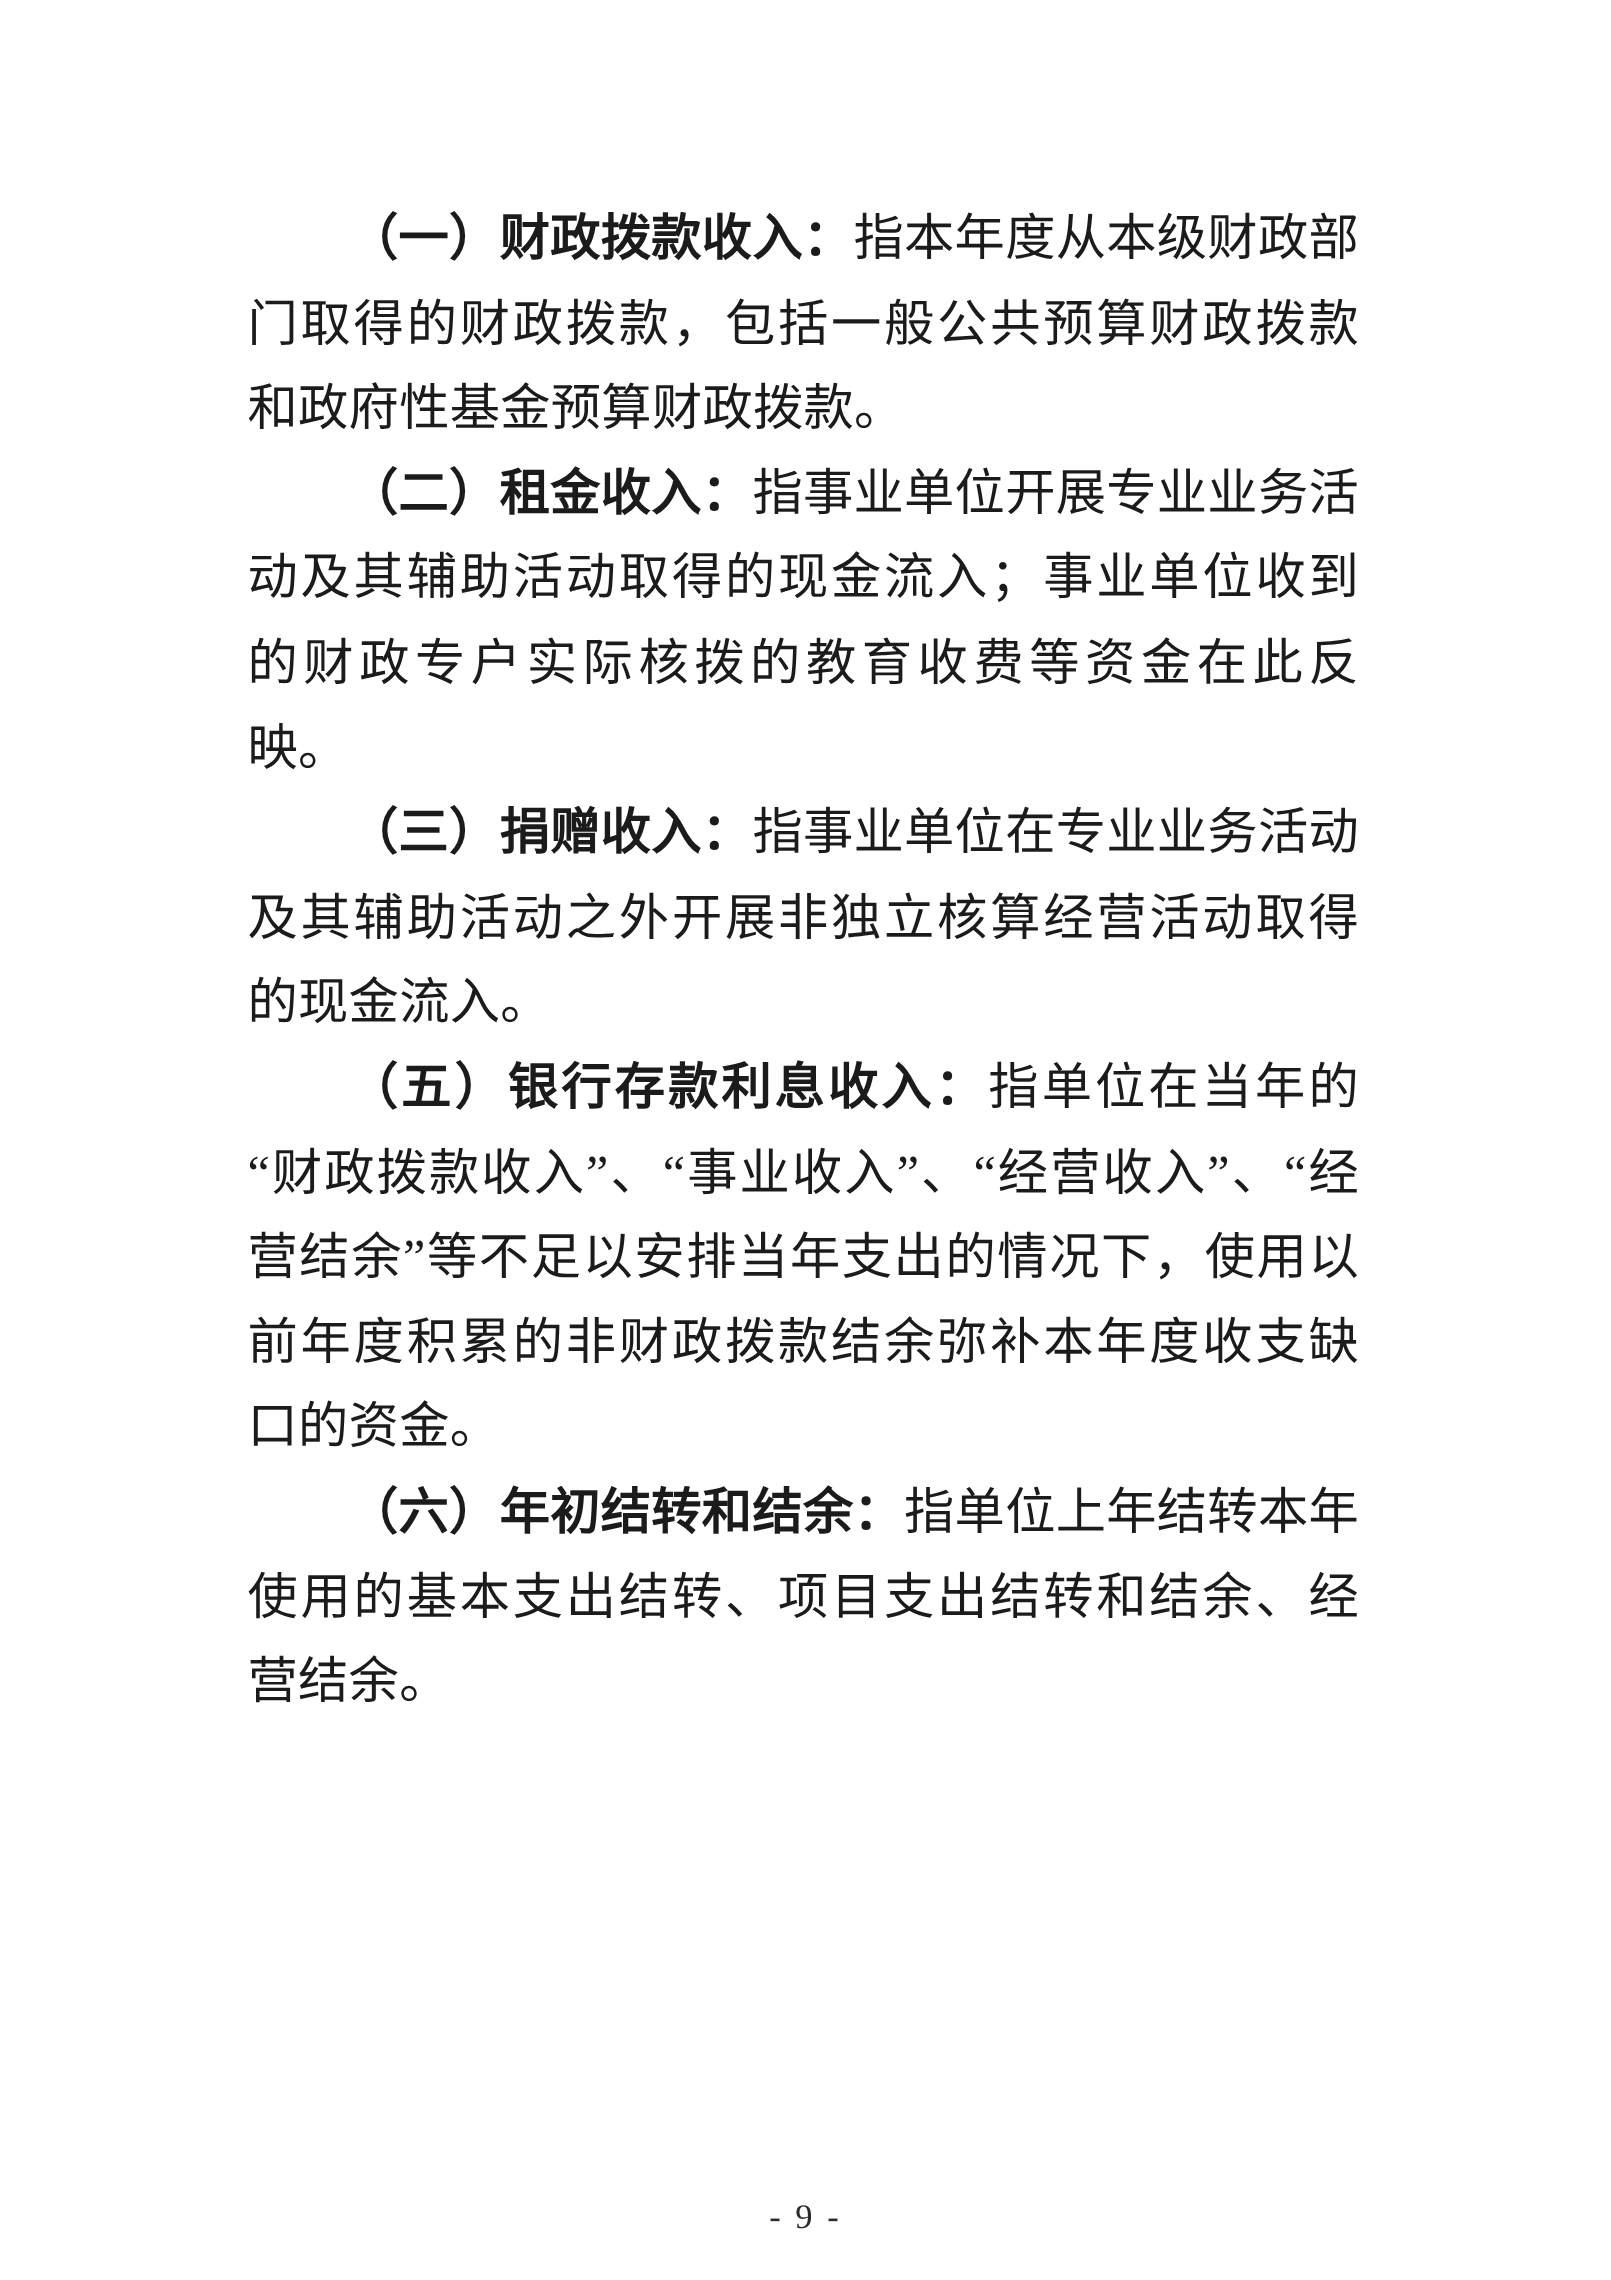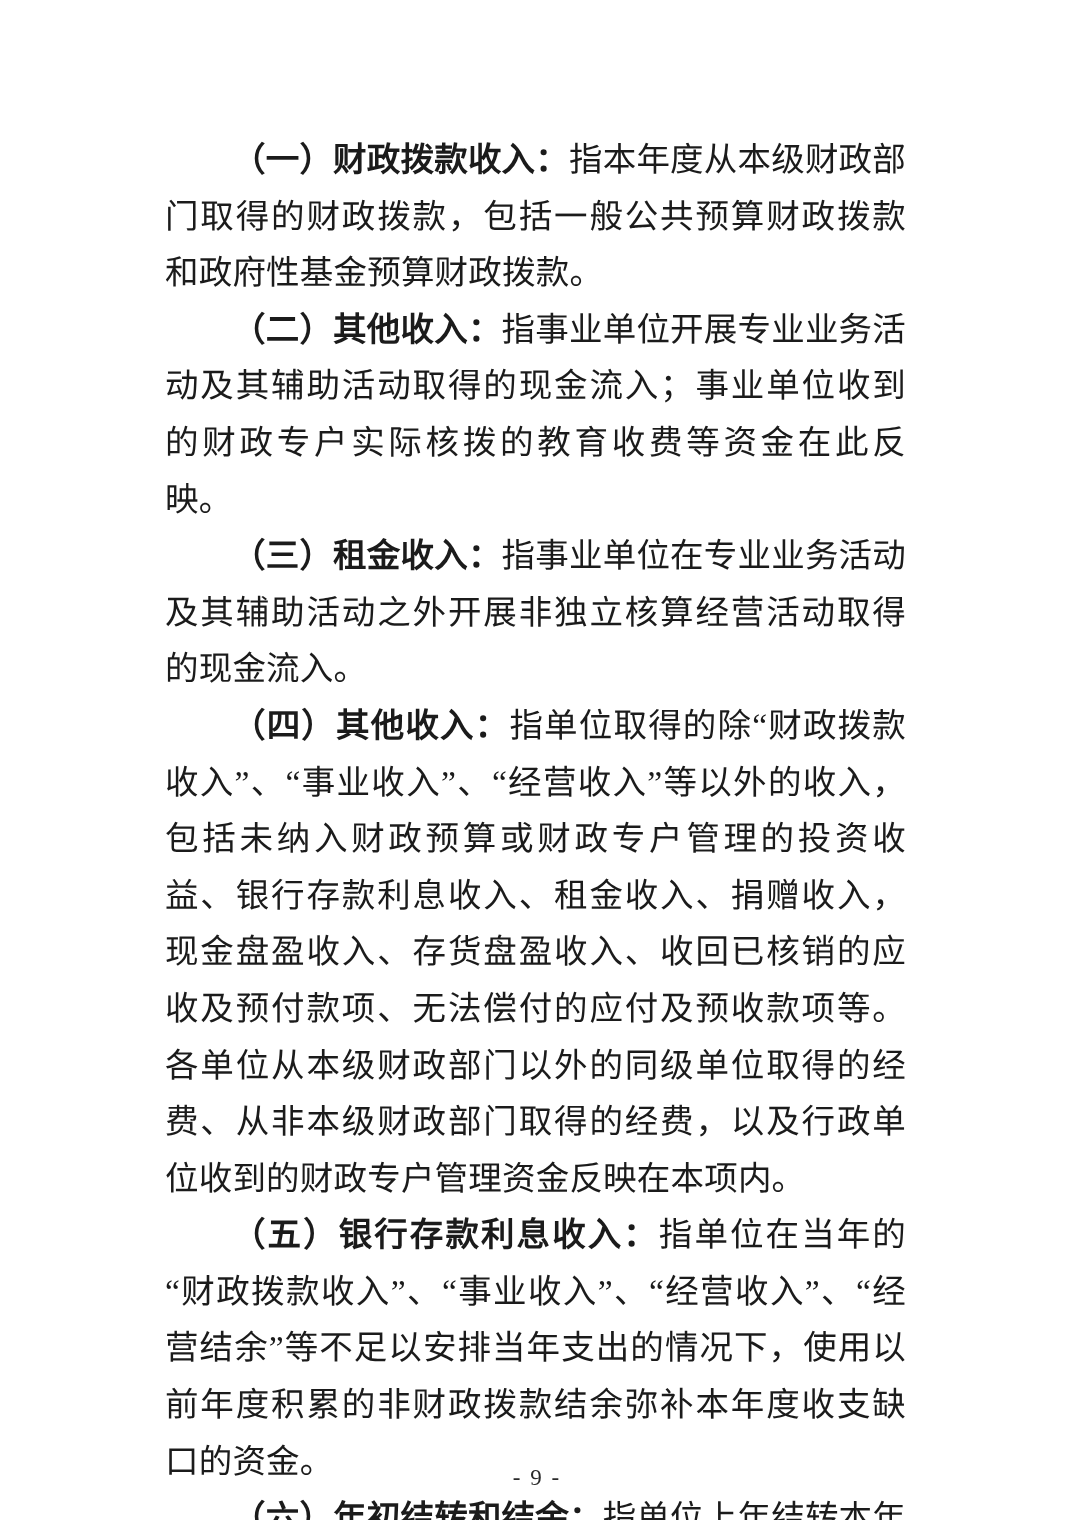--- a/index.html
+++ b/index.html
@@ -56,25 +56,24 @@
   }
 </style>
 </head>
 <body>
 
 <div class="page">
   <div class="content">
 
     <p class="para"><span class="lead">（一）财政拨款收入：</span><span>指本年度从本级财政部门取得的财政拨款，包括一般公共预算财政拨款和政府性基金预算财政拨款。</span></p>
 
-    <p class="para"><span class="lead">（二）其他收入：</span><span>指事业单位开展专业业务活动及其辅助活动取得的现金流入；事业单位收到的财政专户实际核拨的教育收费等资金在此反映。</span></p>
+    <p class="para"><span class="lead">（二）租金收入：</span><span>指事业单位开展专业业务活动及其辅助活动取得的现金流入；事业单位收到的财政专户实际核拨的教育收费等资金在此反映。</span></p>
 
-    <p class="para"><span class="lead">（三）租金收入：</span><span>指事业单位在专业业务活动及其辅助活动之外开展非独立核算经营活动取得的现金流入。</span></p>
+    <p class="para"><span class="lead">（三）捐赠收入：</span><span>指事业单位在专业业务活动及其辅助活动之外开展非独立核算经营活动取得的现金流入。</span></p>
 
-    <p class="para"><span class="lead">（四）其他收入：</span><span>指单位取得的除“财政拨款收入”、“事业收入”、“经营收入”等以外的收入，包括未纳入财政预算或财政专户管理的投资收益、银行存款利息收入、租金收入、捐赠收入，现金盘盈收入、存货盘盈收入、收回已核销的应收及预付款项、无法偿付的应付及预收款项等。各单位从本级财政部门以外的同级单位取得的经费、从非本级财政部门取得的经费，以及行政单位收到的财政专户管理资金反映在本项内。</span></p>
 
     <p class="para"><span class="lead">（五）银行存款利息收入：</span><span>指单位在当年的“财政拨款收入”、“事业收入”、“经营收入”、“经营结余”等不足以安排当年支出的情况下，使用以前年度积累的非财政拨款结余弥补本年度收支缺口的资金。</span></p>
 
     <p class="para"><span class="lead">（六）年初结转和结余：</span><span>指单位上年结转本年使用的基本支出结转、项目支出结转和结余、经营结余。</span></p>
 
   </div>
 
   <div class="footer">- 9 -</div>
 </div>
 

